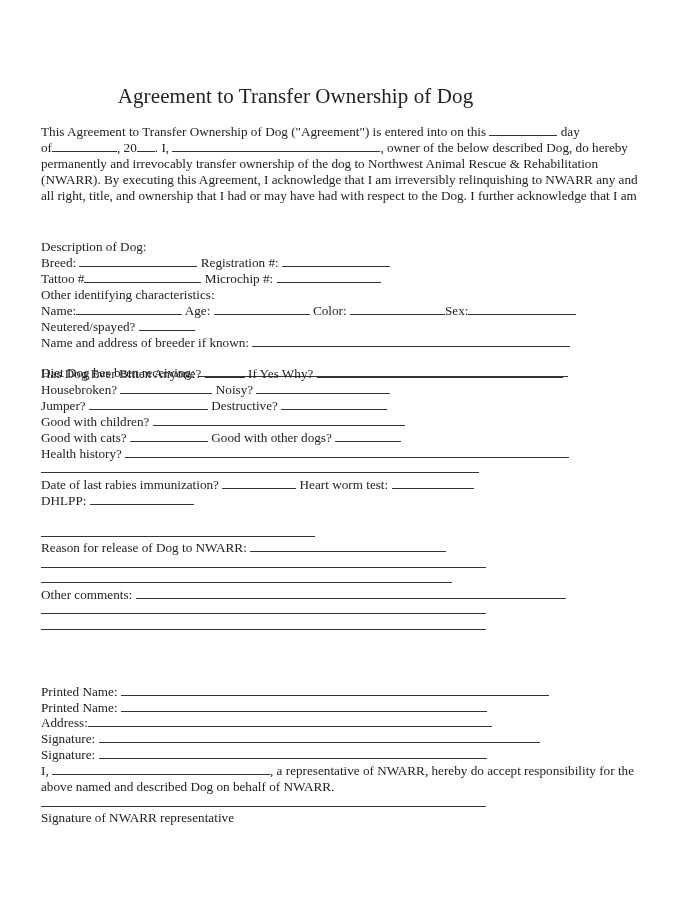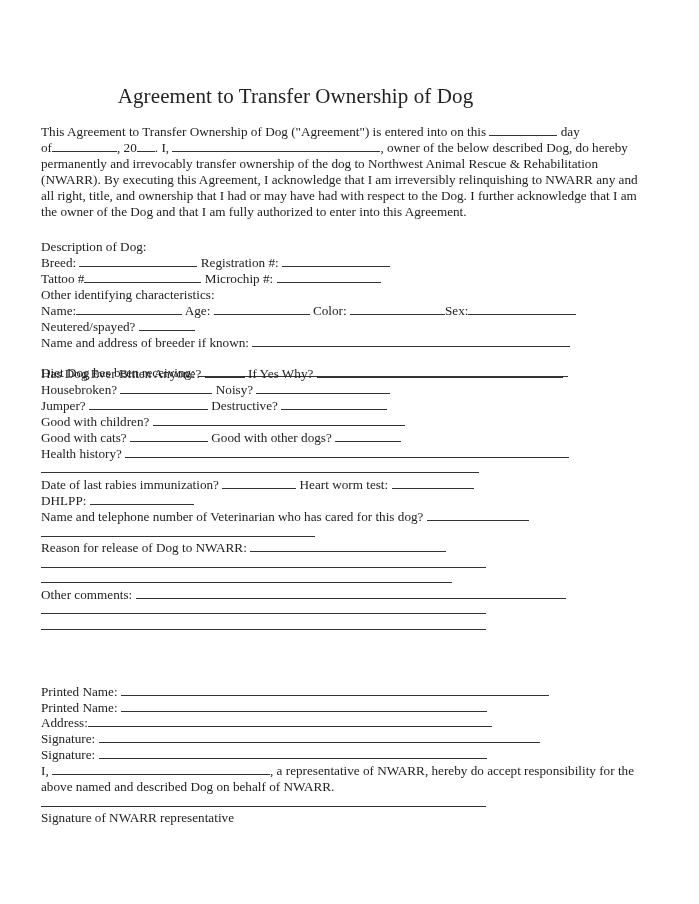--- a/index.html
+++ b/index.html
@@ -24,21 +24,20 @@
     <span class="blank" style="width:68px;"></span>
     <span>day</span>
   </div>
   <div class="line" style="top:140px;">
     <span>of</span><span class="blank" style="width:65px;"></span><span>, 20</span><span class="blank" style="width:18px;"></span><span>. I,</span>
     <span class="blank" style="width:208px;"></span><span>, owner of the below described Dog, do hereby</span>
   </div>
   <div class="line" style="top:156px;">permanently and irrevocably transfer ownership of the dog to Northwest Animal Rescue &amp; Rehabilitation</div>
   <div class="line" style="top:172px;">(NWARR). By executing this Agreement, I acknowledge that I am irreversibly relinquishing to NWARR any and</div>
   <div class="line" style="top:188px;">all right, title, and ownership that I had or may have had with respect to the Dog. I further acknowledge that I am</div>
-  <div class="line" style="top:204px;">the owner of the Dog and that I am fully authorized to enter into this Agreement.</div>
 
   <div class="line" style="top:239px;">Description of Dog:</div>
 
   <div class="line" style="top:255px;">
     <span>Breed:</span>
     <span class="blank" style="width:118px;"></span>
     <span>Registration #:</span>
     <span class="blank" style="width:108px;"></span>
   </div>
   <div class="line" style="top:271px;">
@@ -104,24 +103,20 @@
   <div class="line" style="top:477px;">
     <span>Date of last rabies immunization?</span>
     <span class="blank" style="width:74px;"></span>
     <span>Heart worm test:</span>
     <span class="blank" style="width:82px;"></span>
   </div>
   <div class="line" style="top:493px;">
     <span>DHLPP:</span>
     <span class="blank" style="width:104px;"></span>
   </div>
-  <div class="line" style="top:509px;">
-    <span>Name and telephone number of Veterinarian who has cared for this dog?</span>
-    <span class="blank" style="width:102px;"></span>
-  </div>
   <div class="rule" style="top:536px; width:274px;"></div>
 
   <div class="line" style="top:540px;">
     <span>Reason for release of Dog to NWARR:</span>
     <span class="blank" style="width:196px;"></span>
   </div>
   <div class="rule" style="top:567px; width:445px;"></div>
   <div class="rule" style="top:582px; width:411px;"></div>
 
   <div class="line" style="top:587px;">

